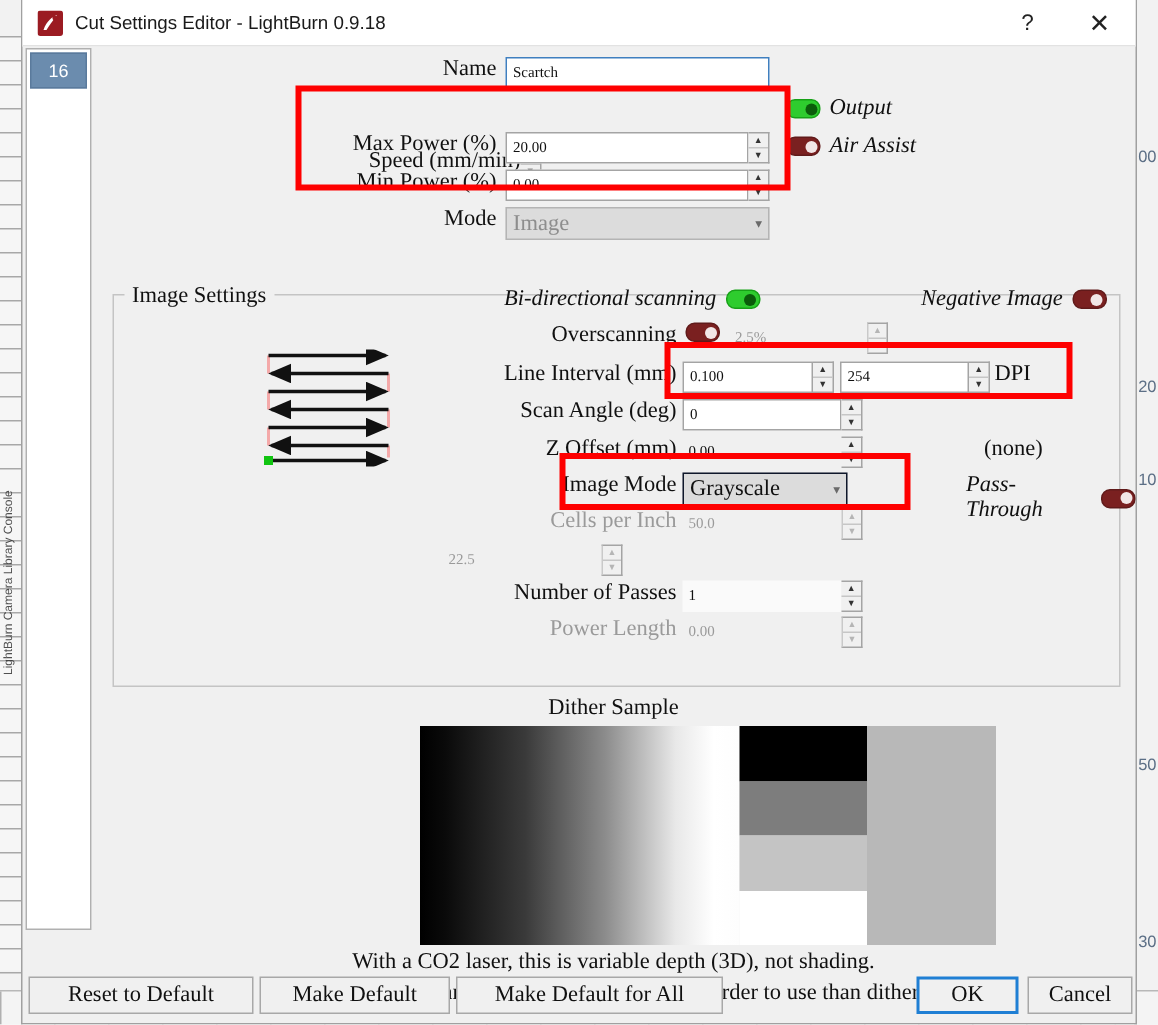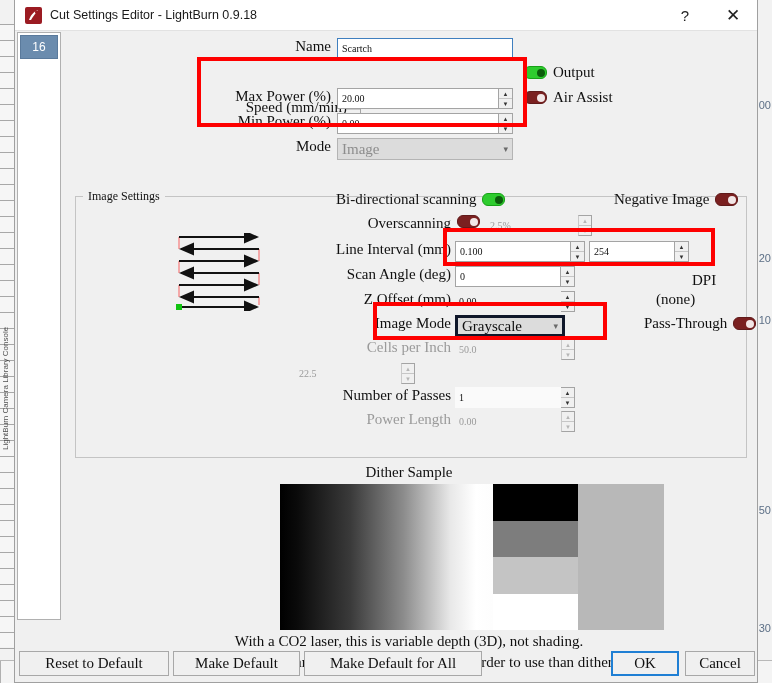--- a/index.html
+++ b/index.html
@@ -89,46 +89,46 @@
     flex:1;display:flex;align-items:center;justify-content:center;
     font-size:6px;line-height:6px;color:#333;border-bottom:1px solid #c6c6c6;
   }
   .spin .half:last-child{border-bottom:none;}
   .spin.dim .half{color:#b5b5b5;}
   .combo{
     height:22px;background:#dcdcdc;border:1px solid #b4b4b4;box-sizing:border-box;
     font-family:"Liberation Serif",serif;font-size:15px;color:#8d8d8d;
     padding:0 4px;display:flex;align-items:center;justify-content:space-between;
   }
-  .combo.enabled{background:#dcdcdc;color:#101010;border:3px solid #0f172a;}
+  .combo.enabled{background:#dcdcdc;color:#101010;border:1px solid #0f172a;}
   .combo .arw{font-size:9px;color:#6a6a6a;margin-left:6px;}
 
   
   .toggle{
     width:21px;height:11px;border-radius:6px;position:relative;display:inline-block;
     vertical-align:middle;
   }
   .toggle .knob{position:absolute;top:1.5px;width:8px;height:8px;border-radius:50%;}
   .toggle.on{background:#2ecc2e;border:1px solid #17a117;}
   .toggle.on .knob{right:1.5px;background:#0b5c0b;}
   .toggle.off{background:#7a2020;border:1px solid #601a1a;}
   .toggle.off .knob{right:1.5px;background:#f2e6e6;}
   .togrow{
     position:absolute;display:flex;align-items:center;gap:6px;
-    font-family:"Liberation Serif",serif;font-size:15px;color:#101010;
+    font-family:"Liberation Serif",serif;font-size:15px;color:#101010;font-style:italic;
   }
 
   
   #img-group{
     position:absolute;left:14px;top:166px;right:10px;height:262px;
     border:1px solid #c4c4c4;box-sizing:border-box;
   }
   #img-group-title{
     position:absolute;left:22px;top:159px;background:#f0f0f0;padding:0 5px;
-    font-family:"Liberation Serif",serif;font-size:12px;color:#101010;
+    font-family:"Liberation Serif",serif;font-size:15px;color:#101010;
   }
   #scan-diagram{position:absolute;left:110px;top:203px;width:100px;height:78px;}
 
   
   #dither-title{
     position:absolute;left:0;right:0;top:434px;text-align:center;
     font-family:"Liberation Serif",serif;font-size:15px;color:#101010;
   }
   #dither-sample{position:absolute;left:219px;top:454px;width:384px;height:146px;display:flex;}
   #ds-grad{width:213px;height:100%;background:linear-gradient(to right,#000000 0%,#0a0a0a 8%,#3a3a3a 33%,#8c8c8c 58%,#e8e8e8 80%,#ffffff 92%,#fdfdfd 100%);}
@@ -370,31 +370,31 @@
           </span>
         <div class="fld dim" style="width:92px;">2.5%</div>
         <div class="spin dim" style="border-left:1px solid #c9c9c9;">
           <div class="half">▲</div>
           <div class="half">▼</div>
         </div>
       </div>
 
       <div class="row" style="left:230px;top:211px;">
         <div class="lbl" style="width:160px;">Line Interval (mm)</div>
-        <div class="fld" style="width:116px;margin-left:4px;">0.100</div>
+        <div class="fld" style="width:87px;margin-left:4px;">0.100</div>
         <div class="spin">
           <div class="half">▲</div>
           <div class="half">▼</div>
         </div>
         <div class="fld" style="width:86px;margin-left:4px;">254</div>
         <div class="spin">
           <div class="half">▲</div>
           <div class="half">▼</div>
         </div>
-        <div class="lbl" style="margin-left:3px;margin-top:31px;">DPI</div>
+        <div class="lbl" style="margin-left:3px;">DPI</div>
       </div>
 
       <div class="row" style="left:230px;top:236px;">
         <div class="lbl" style="width:160px;">Scan Angle (deg)</div>
         <div class="fld" style="width:106px;margin-left:4px;">0</div>
         <div class="spin">
           <div class="half">▲</div>
           <div class="half">▼</div>
         </div>
       </div>

